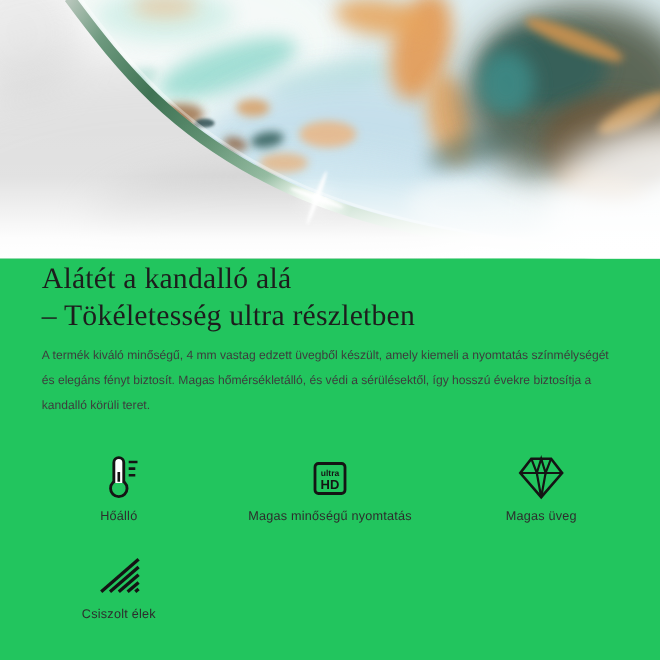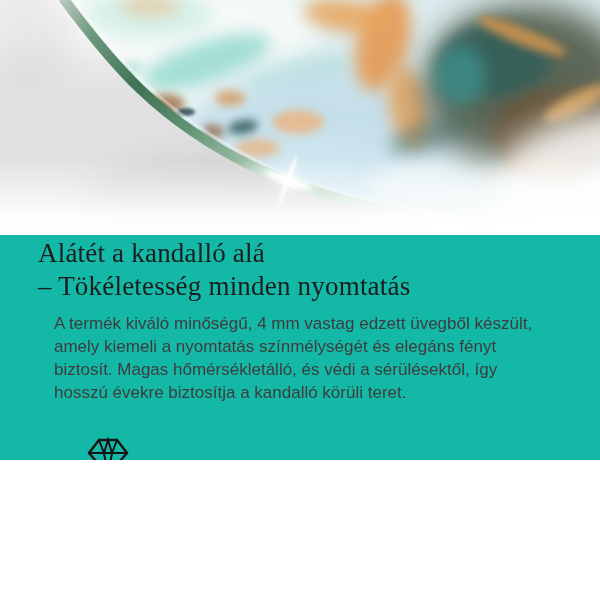--- a/index.html
+++ b/index.html
@@ -1,35 +1,35 @@
 <!DOCTYPE html>
 <html><head>
 <meta charset="utf-8">
 <style>
   html,body{margin:0;padding:0;background:#fff;}
   body{width:600px;height:600px;font-family:"Liberation Sans",sans-serif;}
-  .page{position:relative;width:600px;height:460px;background:#14b8a6;overflow:hidden;}
+  .page{position:relative;width:600px;height:600px;background:#22c55e;overflow:hidden;}
 
   .hero{width:600px;height:235px;overflow:hidden;line-height:0;}
 
   .content{padding:0 38px;}
   .heading{
     font-family:"Liberation Serif",serif;
     font-weight:400;
     font-size:27px;
     line-height:33px;
     letter-spacing:.2px;
     color:#1d1d1d;
     margin:2px 0 0;
   }
   .desc{
-    font-size:17px;
+    font-size:11px;
     line-height:23px;
     color:#3d3d3d;
-    margin:9px 16px 0;
+    margin:9px 0 0;
     max-width:524px;
   }
 
   .features{
     display:flex;
     flex-wrap:wrap;
     justify-content:space-between;
     margin:28px 20px 0;
     row-gap:22px;
   }
@@ -154,38 +154,74 @@
         <ellipse cx="288" cy="180" rx="26" ry="2.2" fill="#ffffff" opacity=".95" filter="url(#b2)"></ellipse>
         <ellipse cx="288" cy="180" rx="2.2" ry="26" fill="#ffffff" opacity=".95" filter="url(#b2)"></ellipse>
         <circle cx="288" cy="180" r="4" fill="#ffffff" filter="url(#b2)"></circle>
       </g>
     </svg>
   </div>
 
   <div class="content">
     <h1 class="heading">
       <span>Alátét a kandalló alá</span><br>
-      <span>– Tökéletesség minden nyomtatás</span>
+      <span>– Tökéletesség ultra részletben</span>
     </h1>
     <p class="desc">A termék kiváló minőségű, 4 mm vastag edzett üvegből készült, amely kiemeli a nyomtatás színmélységét és elegáns fényt biztosít. Magas hőmérsékletálló, és védi a sérülésektől, így hosszú évekre biztosítja a kandalló körüli teret.</p>
   </div>
 
   <div class="features">
 
-
+    <div class="feature">
+      <div class="icon-box">
+        <svg class="ico" width="44" height="44" viewBox="0 0 44 44">
+          <circle cx="22" cy="33" r="7.5" fill="none" stroke="#141414" stroke-width="2.6"></circle>
+          <path d="M17.5,28 L17.5,9.5 A4.5,4.5 0 0 1 26.5,9.5 L26.5,28 Z" fill="#ffffff" stroke="none"></path>
+          <path d="M17.5,28 L17.5,9.5 A4.5,4.5 0 0 1 26.5,9.5 L26.5,28" fill="none" stroke="#141414" stroke-width="2.6"></path>
+          <line x1="22" y1="18" x2="22" y2="27" stroke="#141414" stroke-width="2.4"></line>
+          <line x1="31" y1="9" x2="39" y2="9" stroke="#141414" stroke-width="2.4"></line>
+          <line x1="31" y1="15" x2="37" y2="15" stroke="#141414" stroke-width="2.4"></line>
+          <line x1="31" y1="21" x2="37" y2="21" stroke="#141414" stroke-width="2.4"></line>
+        </svg>
+      </div>
+      <div class="feature-label">Hőálló</div>
+    </div>
+
+    <div class="feature">
+      <div class="icon-box">
+        <svg class="ico" width="40" height="40" viewBox="0 0 44 44">
+          <rect x="7" y="7" width="30" height="30" rx="3.5" fill="none" stroke="#141414" stroke-width="2.8"></rect>
+          <text x="22" y="19.5" font-size="8.5" font-weight="700" text-anchor="middle" fill="#141414" font-family="&quot;Liberation Sans&quot;, sans-serif">ultra</text>
+          <text x="22" y="32.5" font-size="13" font-weight="800" text-anchor="middle" fill="#141414" font-family="&quot;Liberation Sans&quot;, sans-serif">HD</text>
+        </svg>
+      </div>
+      <div class="feature-label">Magas minőségű nyomtatás</div>
+    </div>
 
 
     <div class="feature">
       <div class="icon-box">
         <svg class="ico" width="46" height="42" viewBox="0 0 46 42">
           <path d="M14,4 L32,4 L42,17 L23,39 L4,17 Z" fill="none" stroke="#141414" stroke-width="2.4" stroke-linejoin="miter"></path>
           <path d="M4,17 L42,17" fill="none" stroke="#141414" stroke-width="2"></path>
           <path d="M14,4 L19,17 L23,4 L27,17 L32,4" fill="none" stroke="#141414" stroke-width="2"></path>
           <path d="M19,17 L23,39 L27,17" fill="none" stroke="#141414" stroke-width="2"></path>
         </svg>
       </div>
       <div class="feature-label">Magas üveg</div>
     </div>
 
+    <div class="feature">
+      <div class="icon-box">
+        <svg class="ico" width="44" height="44" viewBox="0 0 44 44">
+          <path d="M6,38 L40,8.5" stroke="#141414" stroke-width="3" fill="none"></path>
+          <path d="M14,38 L40,15.5" stroke="#141414" stroke-width="3" fill="none"></path>
+          <path d="M22,38 L40,22.5" stroke="#141414" stroke-width="3" fill="none"></path>
+          <path d="M30,38 L40,29.5" stroke="#141414" stroke-width="3" fill="none"></path>
+          <path d="M37,38 L40,35.4" stroke="#141414" stroke-width="3" fill="none"></path>
+        </svg>
+      </div>
+      <div class="feature-label">Csiszolt élek</div>
+    </div>
 
 
   </div>
 </div>
 
 </body></html>

